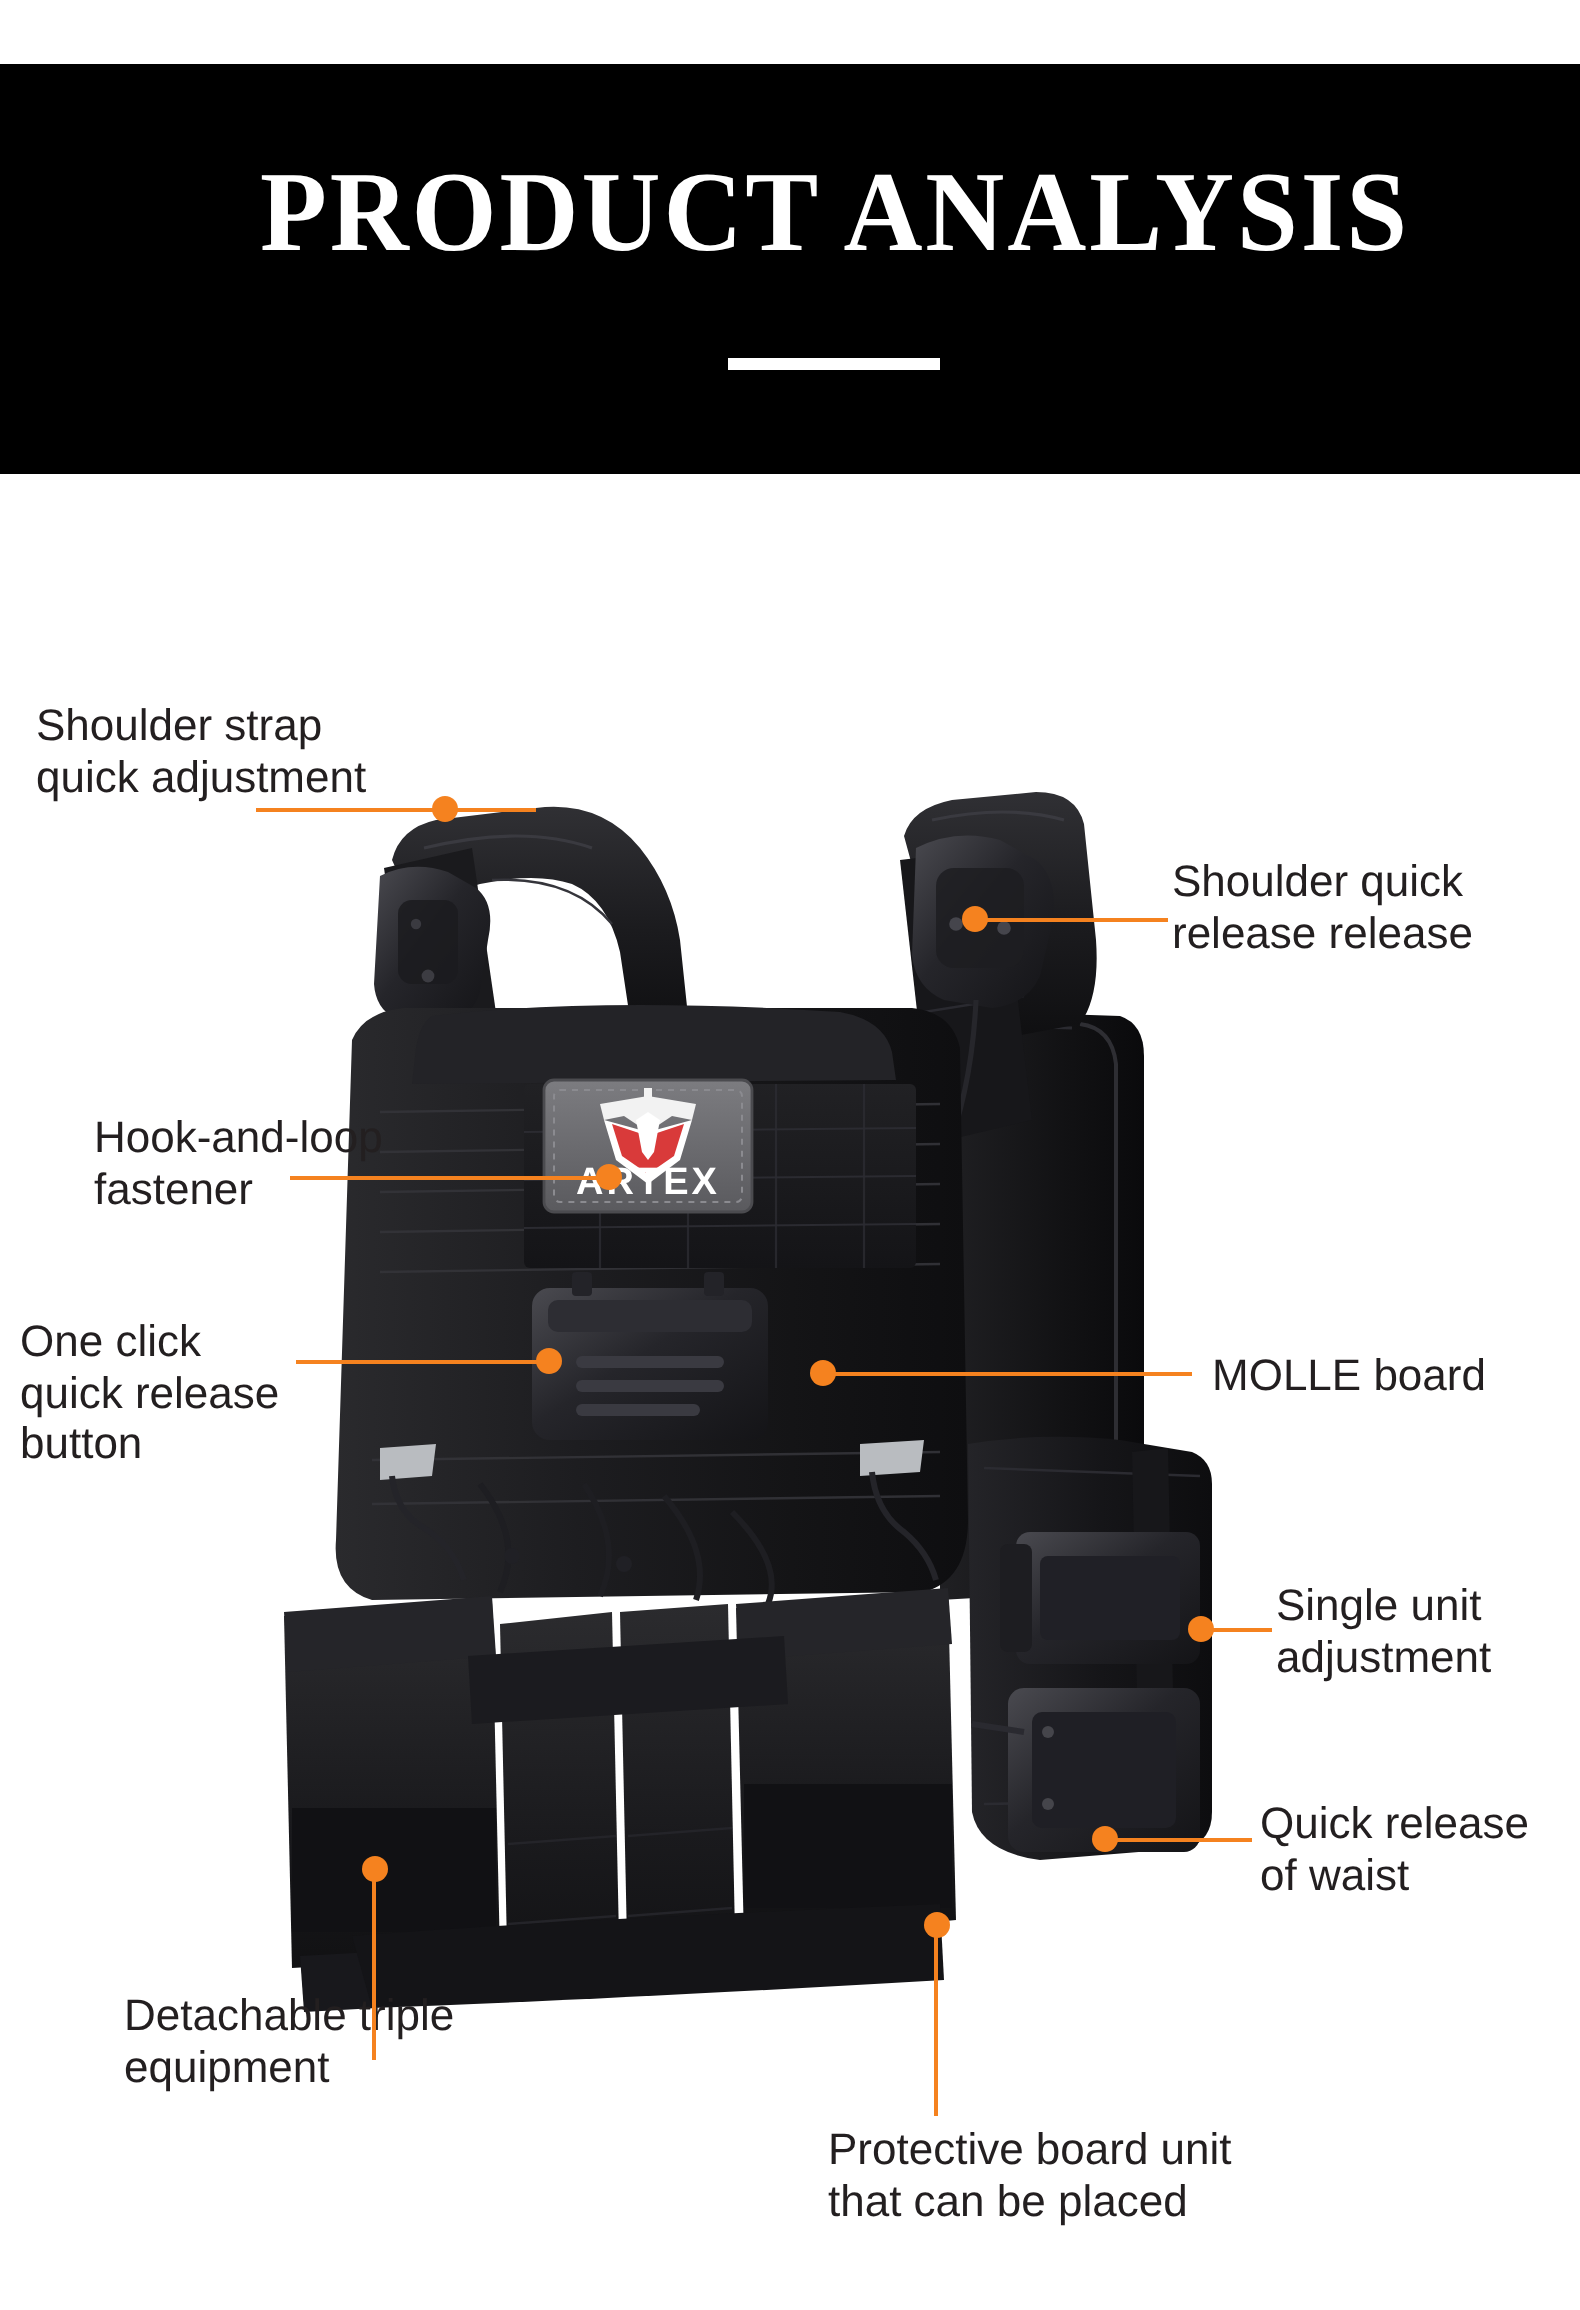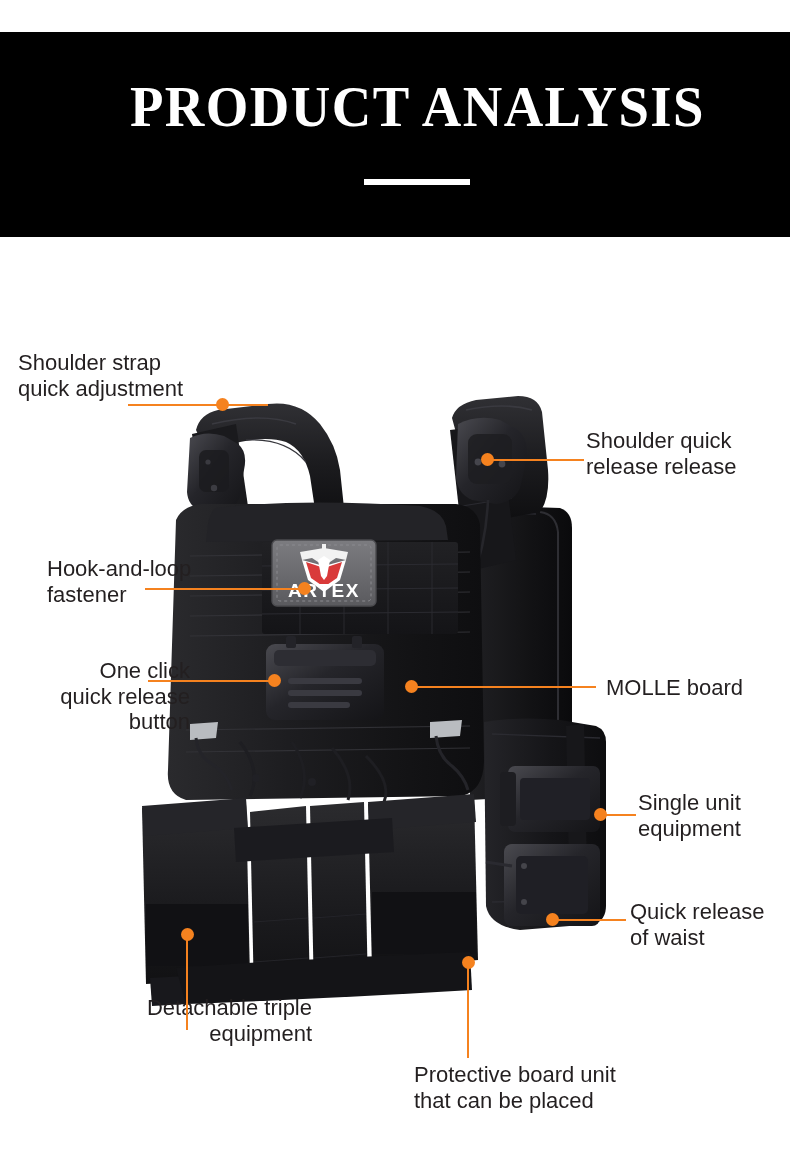--- a/index.html
+++ b/index.html
@@ -33,21 +33,21 @@
   }
 
   
   .callout { position:absolute; }
   .callout .label {
     font-size:22px; line-height:25.5px; color:#231f20; white-space:pre-line;
     font-family:Liberation Sans, sans-serif;
   }
   .lbl-left  { text-align:left; }
   .lbl-right { text-align:left; }
-  .lbl-center{ text-align:right; }
+  .lbl-center{ text-align:left; }
 
   .leader {
     position:absolute; background:#F5821F;
   }
   .leader.h { height:2px; }
   .leader.v { width:2px; }
   .dot {
     position:absolute; width:13px; height:13px; border-radius:50%;
     background:#F5821F;
   }
@@ -271,21 +271,21 @@
 <div class="dot" style="left:268px; top:674px;"></div>
 
 <div class="callout" style="left:606px; top:675px;">
   <div class="label lbl-right">MOLLE board</div>
 </div>
 <div class="leader h" style="left:414px; top:686px; width:182px;"></div>
 <div class="dot" style="left:405px; top:680px;"></div>
 
 <div class="callout" style="left:638px; top:790px;">
   <div class="label lbl-right">Single unit
-equipment</div>
+adjustment</div>
 </div>
 <div class="leader h" style="left:604px; top:814px; width:32px;"></div>
 <div class="dot" style="left:594px; top:808px;"></div>
 
 <div class="callout" style="left:630px; top:899px;">
   <div class="label lbl-right">Quick release
 of waist</div>
 </div>
 <div class="leader h" style="left:558px; top:919px; width:68px;"></div>
 <div class="dot" style="left:546px; top:913px;"></div>

